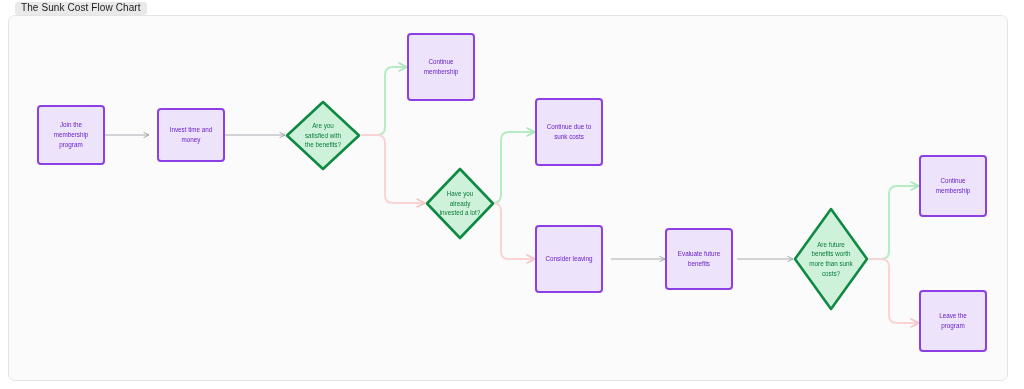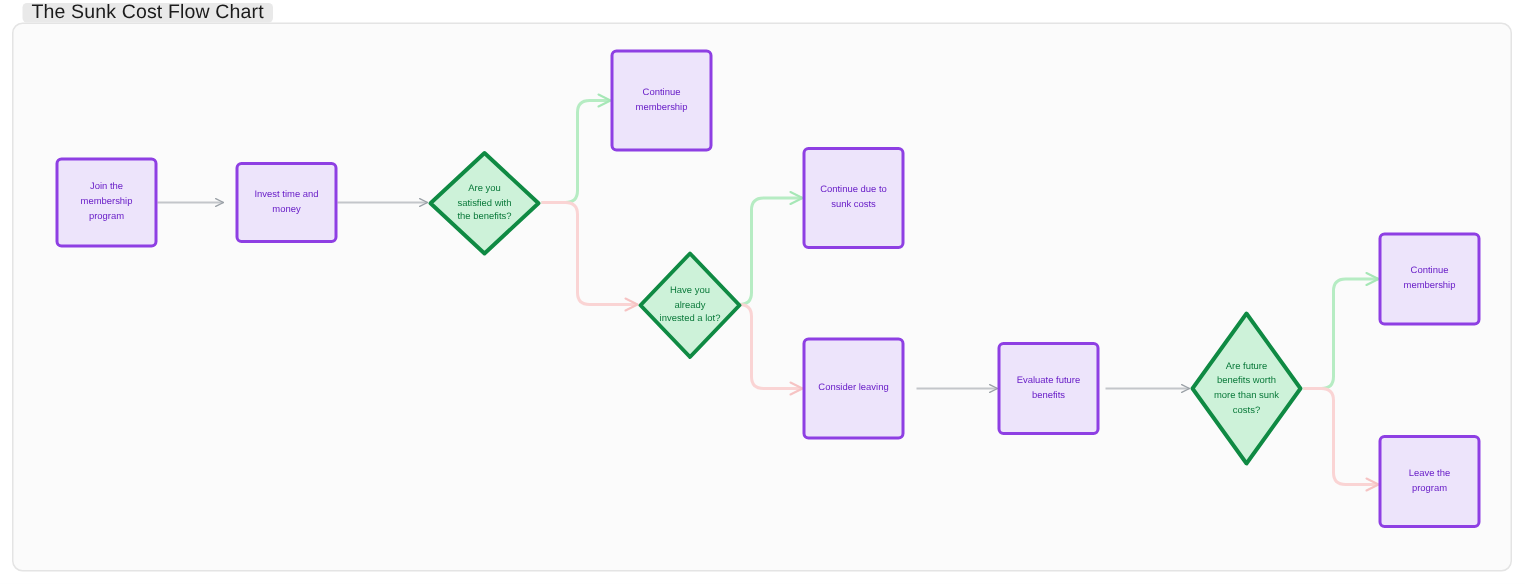--- a/index.html
+++ b/index.html
@@ -14,24 +14,24 @@
     position: relative;
     width: 1024px; height: 389px;
     background: #ffffff;
   }
   
   .title-tab {
     position: absolute;
     left: 15px; top: 2px;
     height: 13px;
     padding: 0 6px;
-    display: flex; align-items: flex-end;
+    display: flex; align-items: flex-start;
     background: #e9e9e9;
     border-radius: 3px;
-    font-size: 13px;
+    font-size: 10px;
     color: #1b1b1b;
     letter-spacing: 0.1px;
     white-space: nowrap;
     z-index: 20;
   }
   
   .canvas {
     position: absolute;
     left: 8px; top: 15px;
     width: 1000px; height: 366px;

